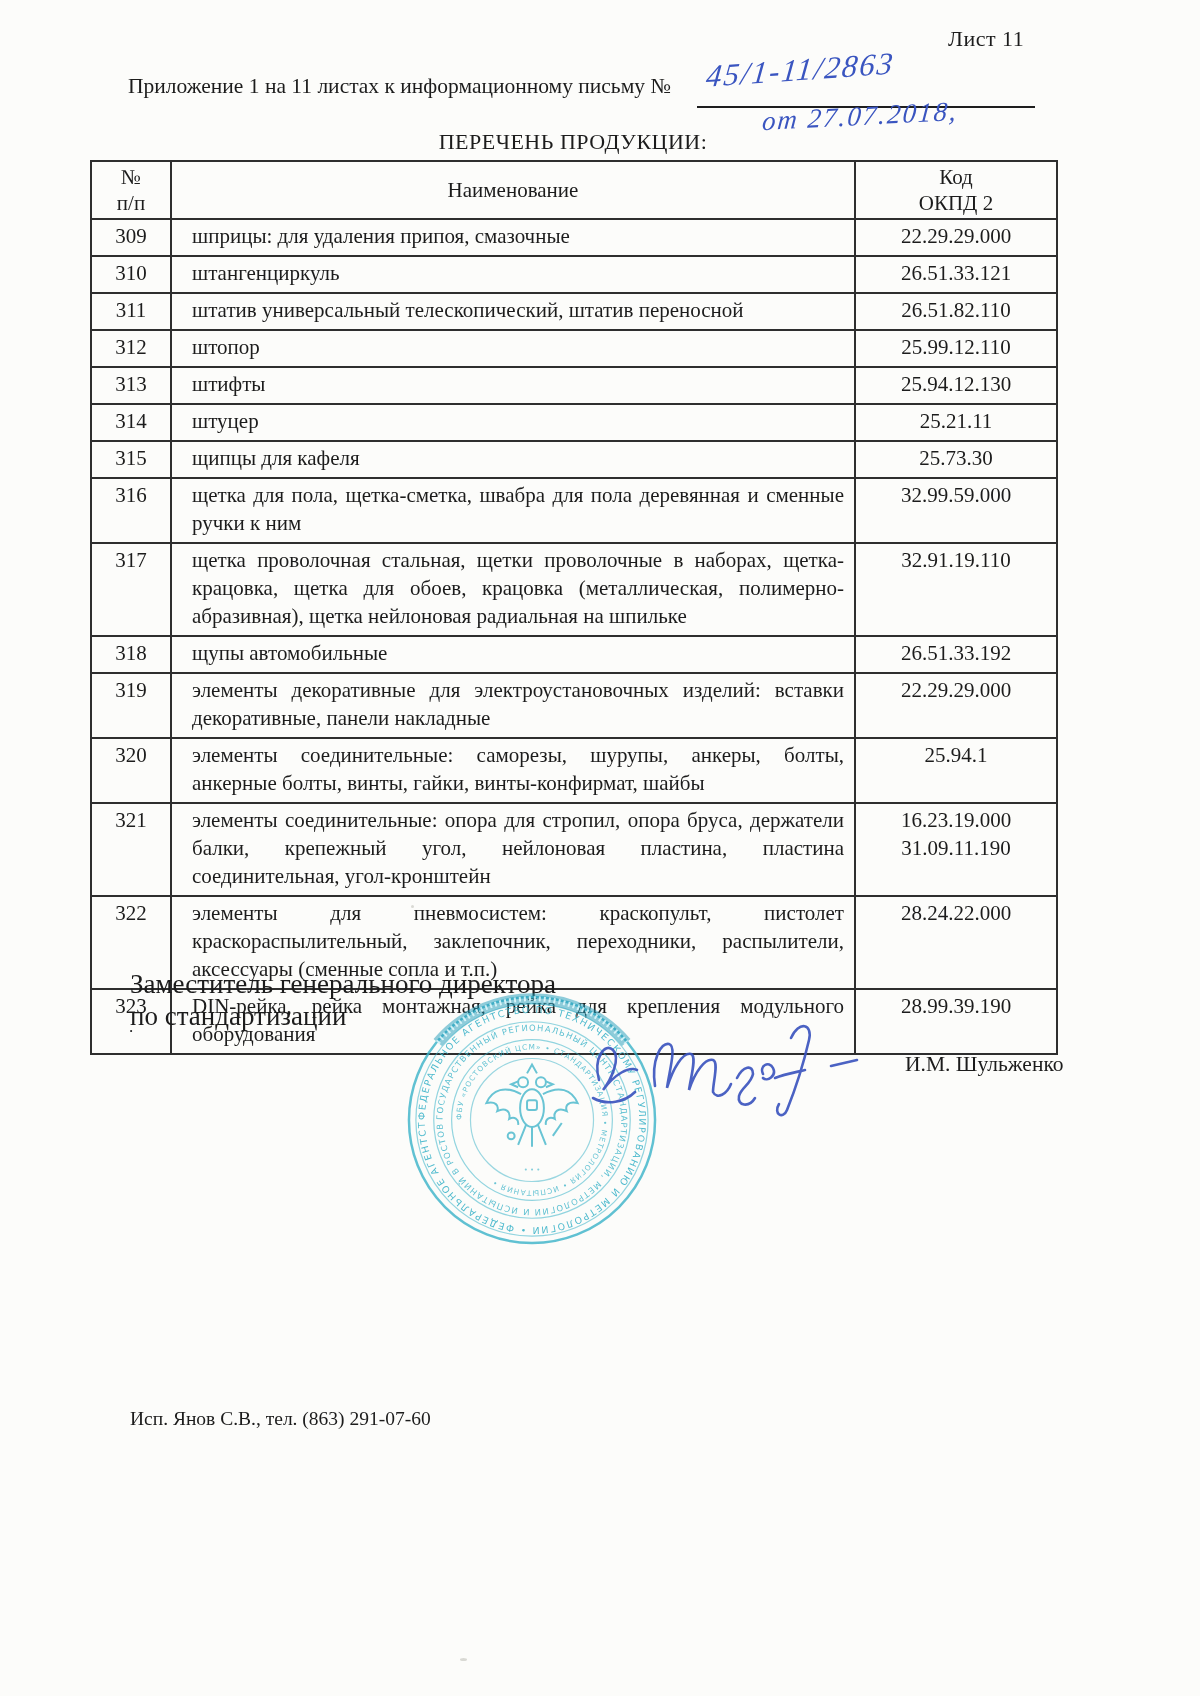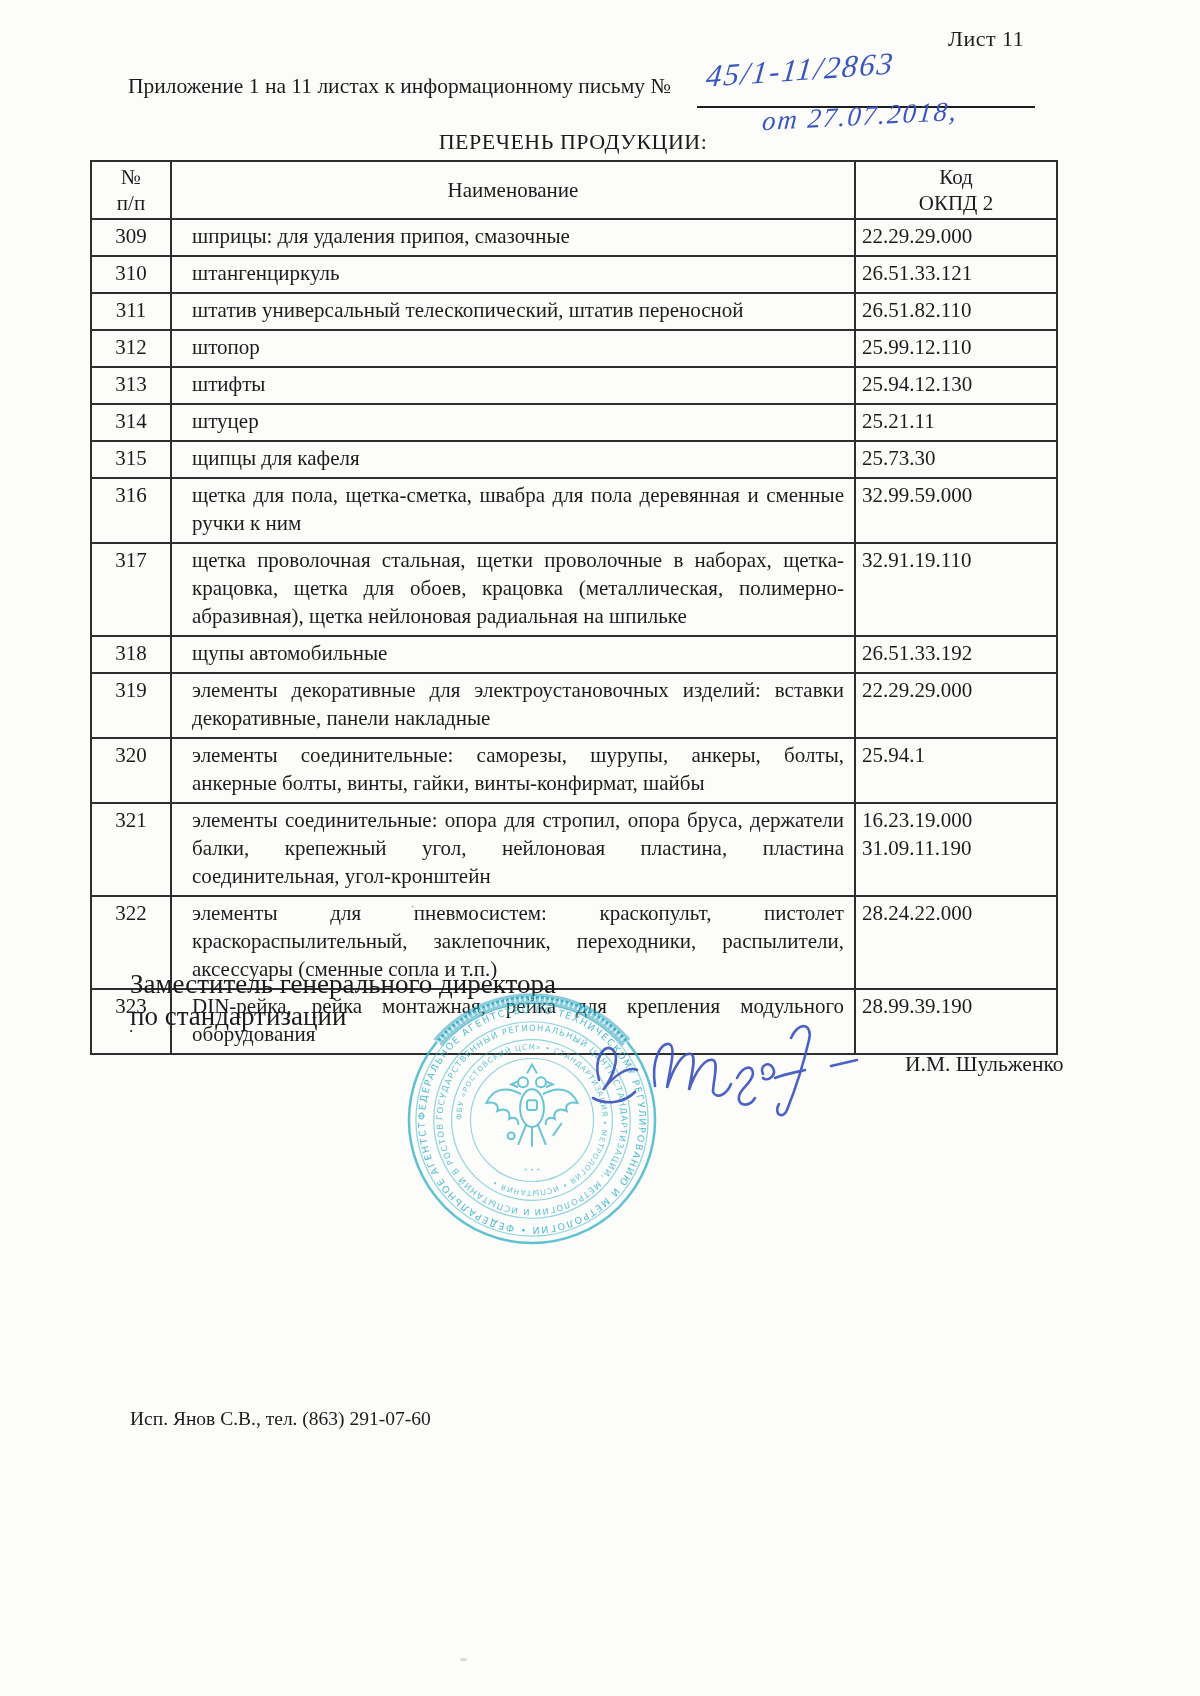--- a/index.html
+++ b/index.html
@@ -26,21 +26,21 @@
   .col-num{width:80px;}
   .col-name{width:684px;}
   .col-code{width:202px;}
   .products th,.products td{border:2px solid #2e2e2e;vertical-align:top;}
   .products th{
     font-weight:normal;font-size:21px;line-height:26px;text-align:center;
     vertical-align:middle;padding:2px 4px;white-space:pre-line;
   }
   td.c-num{font-size:21px;line-height:28px;text-align:center;padding:2px 4px 0;}
   td.c-name{font-size:21px;line-height:28px;text-align:justify;padding:2px 10px 5px 20px;}
-  td.c-code{font-size:21px;line-height:28px;text-align:left;padding:2px 6px 4px;white-space:pre-line;margin-left:30px;}
+  td.c-code{font-size:21px;line-height:28px;text-align:center;padding:2px 6px 4px;white-space:pre-line;margin-left:30px;}
   .num-note{display:block;font-size:17px;line-height:14px;}
   .num-note:empty{display:none;}
   .sig-role{position:absolute;left:130px;top:968px;font-size:27px;line-height:32px;}
   .signer-name{position:absolute;left:905px;top:1052px;font-size:21.5px;}
   .stamp{position:absolute;left:403px;top:991px;width:258px;height:258px;}
   .ring-text{font-family:"DejaVu Sans","Liberation Sans",sans-serif;fill:#38b2c8;}
   .rt-outer{font-size:9.5px;letter-spacing:1.6px;opacity:.88;}
   .rt-middle{font-size:8.5px;letter-spacing:1.2px;opacity:.8;}
   .rt-inner{font-size:7.5px;letter-spacing:1px;opacity:.75;}
   .signature-svg{position:absolute;left:585px;top:1008px;width:340px;height:118px;}

